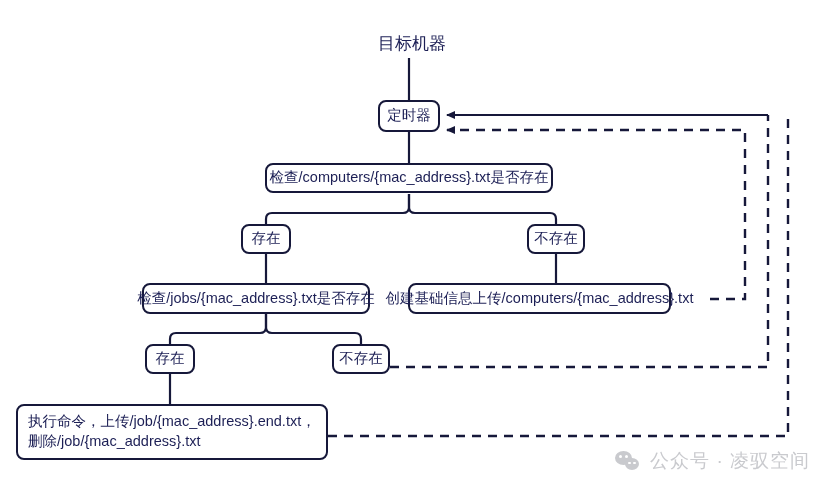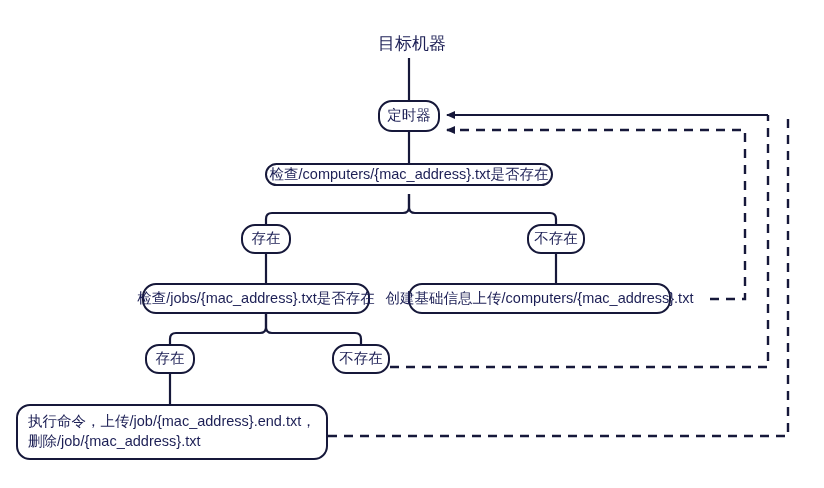--- a/index.html
+++ b/index.html
@@ -11,21 +11,21 @@
     overflow:hidden;
     position:relative;
   }
   #stage{position:relative;width:824px;height:488px;}
   svg#wires{position:absolute;left:0;top:0;width:824px;height:488px;}
 
   .node{
     position:absolute;
     box-sizing:border-box;
     border:2px solid #16183a;
-    border-radius:14px;
+    border-radius:8px;
     background:#ffffff;
     color:#1c1f55;
     display:flex;
     align-items:center;
     justify-content:center;
     text-align:center;
     font-size:14.5px;
     line-height:1.35;
     white-space:nowrap;
     z-index:3;
@@ -36,21 +36,21 @@
     position:absolute;
     left:0;top:32px;width:824px;
     text-align:center;
     font-size:17px;
     color:#1c1f55;
     z-index:3;
   }
 
   
   #n-timer      {left:378px; top:100px;  width:62px;  height:32px;}
-  #n-check-comp {left:265px; top:163px;  width:288px; height:23px;text-align:center;}
+  #n-check-comp {left:265px; top:163px;  width:288px; height:30px;text-align:center;}
   #n-exist-1    {left:241px; top:224px;  width:50px;  height:30px;}
   #n-notexist-1 {left:527px; top:224px;  width:58px;  height:30px;}
   #n-check-jobs {left:142px; top:283px;  width:228px; height:31px;}
   #n-create     {left:408px; top:283px;  width:263px; height:31px;}
   #n-exist-2    {left:145px; top:344px;  width:50px;  height:30px;}
   #n-notexist-2 {left:332px; top:344px;  width:58px;  height:30px;}
   #n-exec       {left:16px;  top:404px;  width:312px; height:56px;}
 
   
   #watermark{
@@ -140,14 +140,25 @@
   <div class="node" id="n-check-jobs">检查/jobs/{mac_address}.txt是否存在</div>
 
   <div class="node" id="n-create">创建基础信息上传/computers/{mac_address}.txt</div>
 
   <div class="node" id="n-exist-2">存在</div>
 
   <div class="node" id="n-notexist-2">不存在</div>
 
   <div class="node multiline" id="n-exec">执行命令，上传/job/{mac_address}.end.txt，删除/job/{mac_address}.txt</div>
 
+  <div id="watermark">
+    <span class="wechat-icon">
+      <span class="b1"></span>
+        <span class="b2"></span>
+      <span class="t1"></span>
+        <span class="t2"></span>
+      <span class="t3"></span>
+        <span class="t4"></span>
+    </span>
+    <span class="wm-text">公众号 · 凌驭空间</span>
+  </div>
 
 </div>
 
 </body></html>

